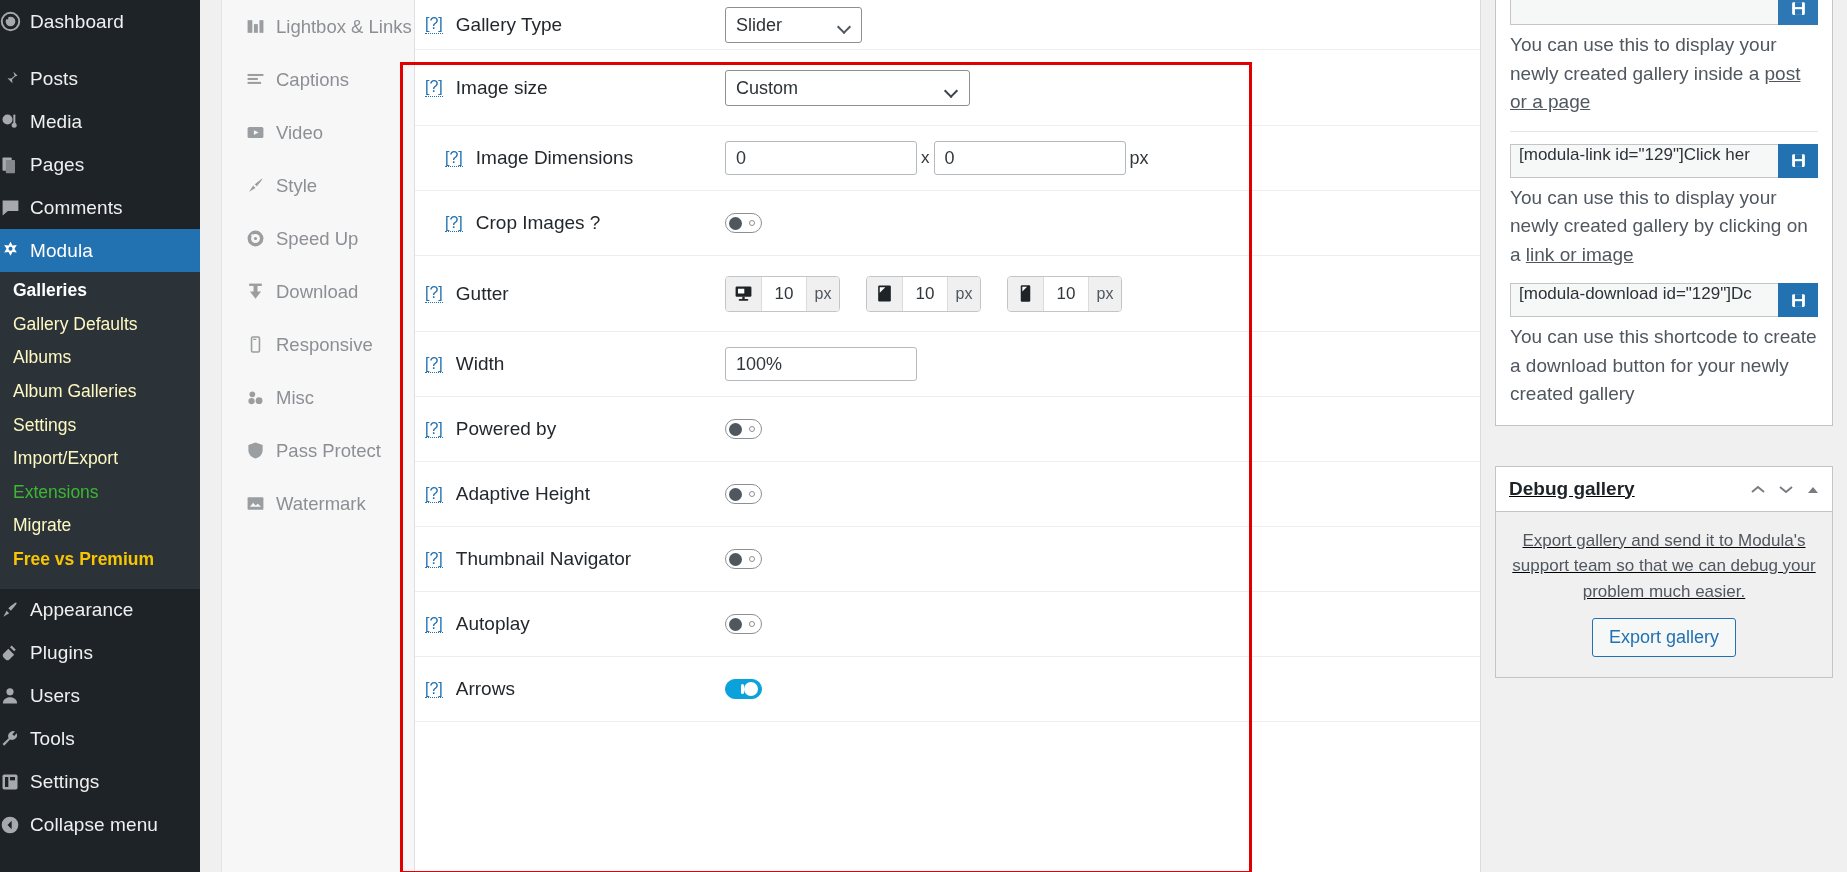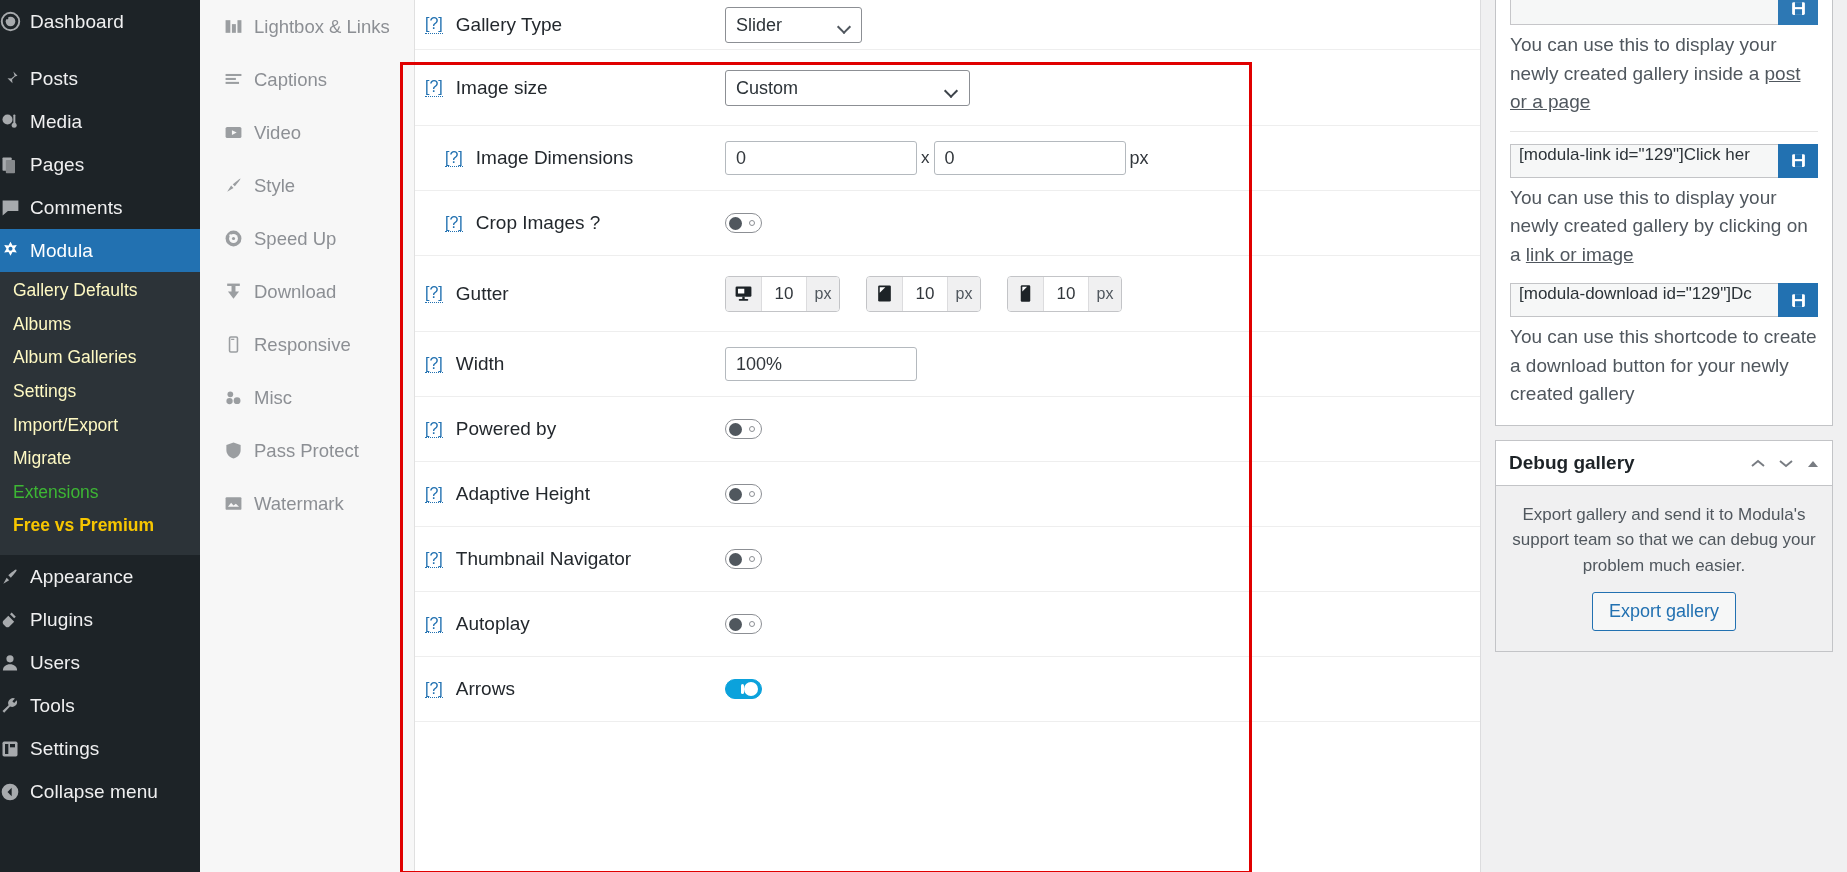--- a/index.html
+++ b/index.html
@@ -41,21 +41,21 @@
   .wp-sub { background: #2c3338; padding: 2px 0 12px 0; }
   .wp-subitem {
     display: block; padding: 5px 0 5px 13px;
     font-size: 17.5px; color: #fef9c3; line-height: 1.35;
   }
   .wp-subitem.active { color: #fff; font-weight: bold; }
   .wp-subitem.green { color: #3db634; }
   .wp-subitem.gold  { color: #f7c600; font-weight: bold; }
 
   
-  .tabcol-wrap { width: 215px; min-width: 215px; height: 872px; display: flex; flex-direction: column; }
+  .tabcol-wrap { width: 215px; min-width: 215px; height: 872px; display: flex; }
   .tabcol-edge { width: 22px; background: #f0f0f1; border-right: 1px solid #e2e4e7; }
   .tabcol {
     flex: 1; height: 872px; background: #f7f7f7;
     border-right: 1px solid #e0e0e0; overflow: hidden;
   }
   .tab {
     display: flex; align-items: center;
     height: 53px; padding-left: 16px;
     font-size: 18.5px; color: #8c8f94;
   }
@@ -194,21 +194,21 @@
     display: flex; align-items: center; justify-content: center;
     color: #fff; border: 1px solid #2271b1; cursor: pointer;
   }
   .sc-desc {
     font-size: 19px; color: #50575e; line-height: 1.5;
     margin: 6px 0 14px;
   }
   .sc-desc a { color: #50575e; text-decoration: underline; }
   .sc-div { border-top: 1px solid #e5e5e5; margin: 0 0 12px; }
 
-  .mb2 { margin-top: 14px; }
+  .mb2 { margin-top: 40px; text-decoration: underline; }
   .mb-head {
     display: flex; align-items: center; justify-content: space-between;
     padding: 11px 13px; border-bottom: 1px solid #c3c4c7;
   }
   .mb-title { font-size: 19px; color: #1d2327; font-weight: bold; }
   .mb-actions { display: flex; align-items: center; gap: 15px; color: #787c82; }
   .mb-body2 {
     background: #f0f0f1; padding: 16px 16px 20px;
     text-align: center;
   }
@@ -285,27 +285,28 @@
       <span class="ic">
         <svg width="21" height="21" viewBox="0 0 24 24" fill="#fff">
             <path d="M12 2l2.3 4.4 4.9-.6-2.6 4.2 2.6 4.2-4.9-.6L12 18l-2.3-4.4-4.9.6L7.4 10 4.8 5.8l4.9.6L12 2z"></path>
             <circle cx="12" cy="10" r="2.3" fill="#2271b1"></circle>
           </svg>
       </span>
       <span>Modula</span>
     </div>
 
     <div class="wp-sub">
+      <a class="wp-subitem active">Galleries</a>
       <a class="wp-subitem">Gallery Defaults</a>
       <a class="wp-subitem">Albums</a>
       <a class="wp-subitem">Album Galleries</a>
       <a class="wp-subitem">Settings</a>
       <a class="wp-subitem">Import/Export</a>
+      <a class="wp-subitem green">Extensions</a>
       <a class="wp-subitem">Migrate</a>
-      <a class="wp-subitem green">Extensions</a>
       <a class="wp-subitem gold">Free vs Premium</a>
     </div>
 
     <div class="wp-item">
       <span class="ic">
         <svg width="20" height="20" viewBox="0 0 24 24" fill="#a7aaad">
             <path d="M19 3c-1 0-8 6-9 7l3 3c1-1 7-8 7-9 0-.7-.3-1-1-1zM8 13l-4 7 7-4-3-3z"></path>
           </svg>
       </span>
       <span>Appearance</span>

